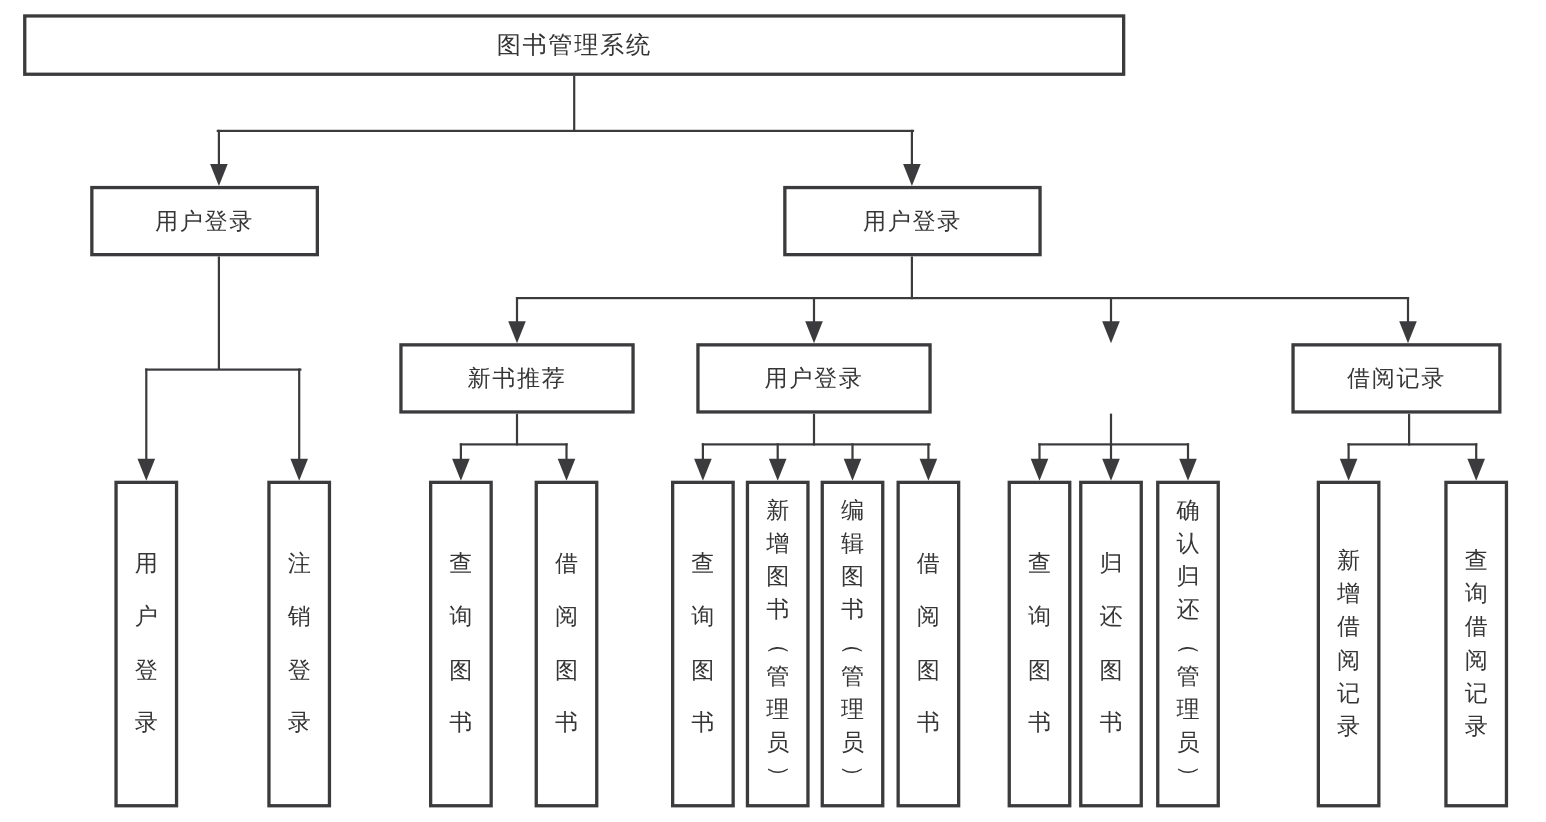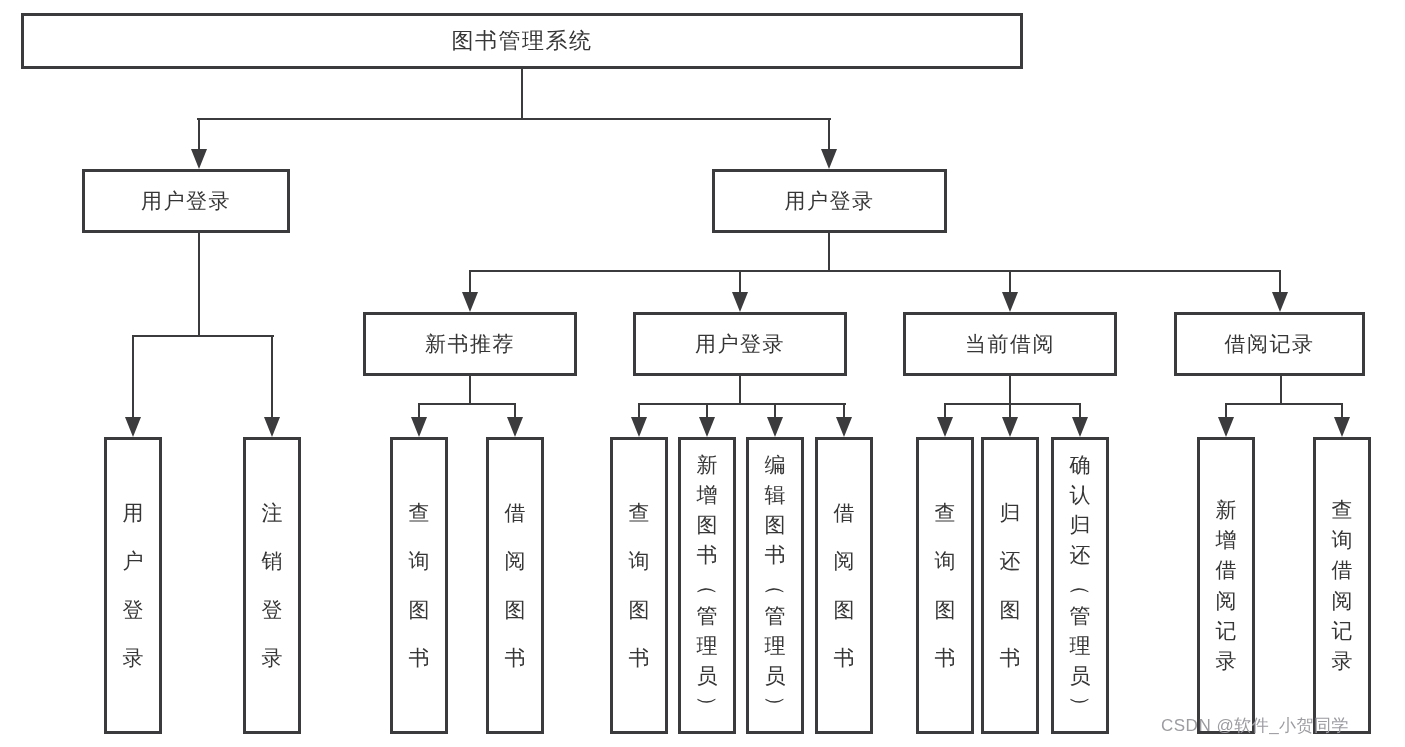--- a/index.html
+++ b/index.html
@@ -57,23 +57,20 @@
   <div class="ah" style="left:1002px;top:292px"></div>
   <div class="vl" style="left:1279px;top:270px;height:24px"></div>
   <div class="ah" style="left:1272px;top:292px"></div>
 
   <div class="box" style="left:363px;top:312px;width:214px;height:64px">
     <span class="hlabel">新书推荐</span>
   </div>
   <div class="box" style="left:633px;top:312px;width:214px;height:64px">
     <span class="hlabel">用户登录</span>
   </div>
-  <div class="box" style="left:903px;top:312px;width:214px;height:64px">
-    <span class="hlabel">当前借阅</span>
-  </div>
   <div class="box" style="left:1174px;top:312px;width:191px;height:64px">
     <span class="hlabel">借阅记录</span>
   </div>
 
   <div class="vl" style="left:469px;top:376px;height:29px"></div>
   <div class="hl" style="left:418px;top:403px;width:98px"></div>
   <div class="vl" style="left:418px;top:403px;height:16px"></div>
   <div class="ah" style="left:411px;top:417px"></div>
   <div class="vl" style="left:514px;top:403px;height:16px"></div>
   <div class="ah" style="left:507px;top:417px"></div>
@@ -226,15 +223,14 @@
     <div class="vlabel" style="row-gap: 8px;">
         <span>查</span>
         <span>询</span>
         <span>借</span>
         <span>阅</span>
         <span>记</span>
         <span>录</span>
       </div>
   </div>
 
-  <div class="watermark">CSDN @软件_小贺同学</div>
 
 </div>
 
 </body></html>

